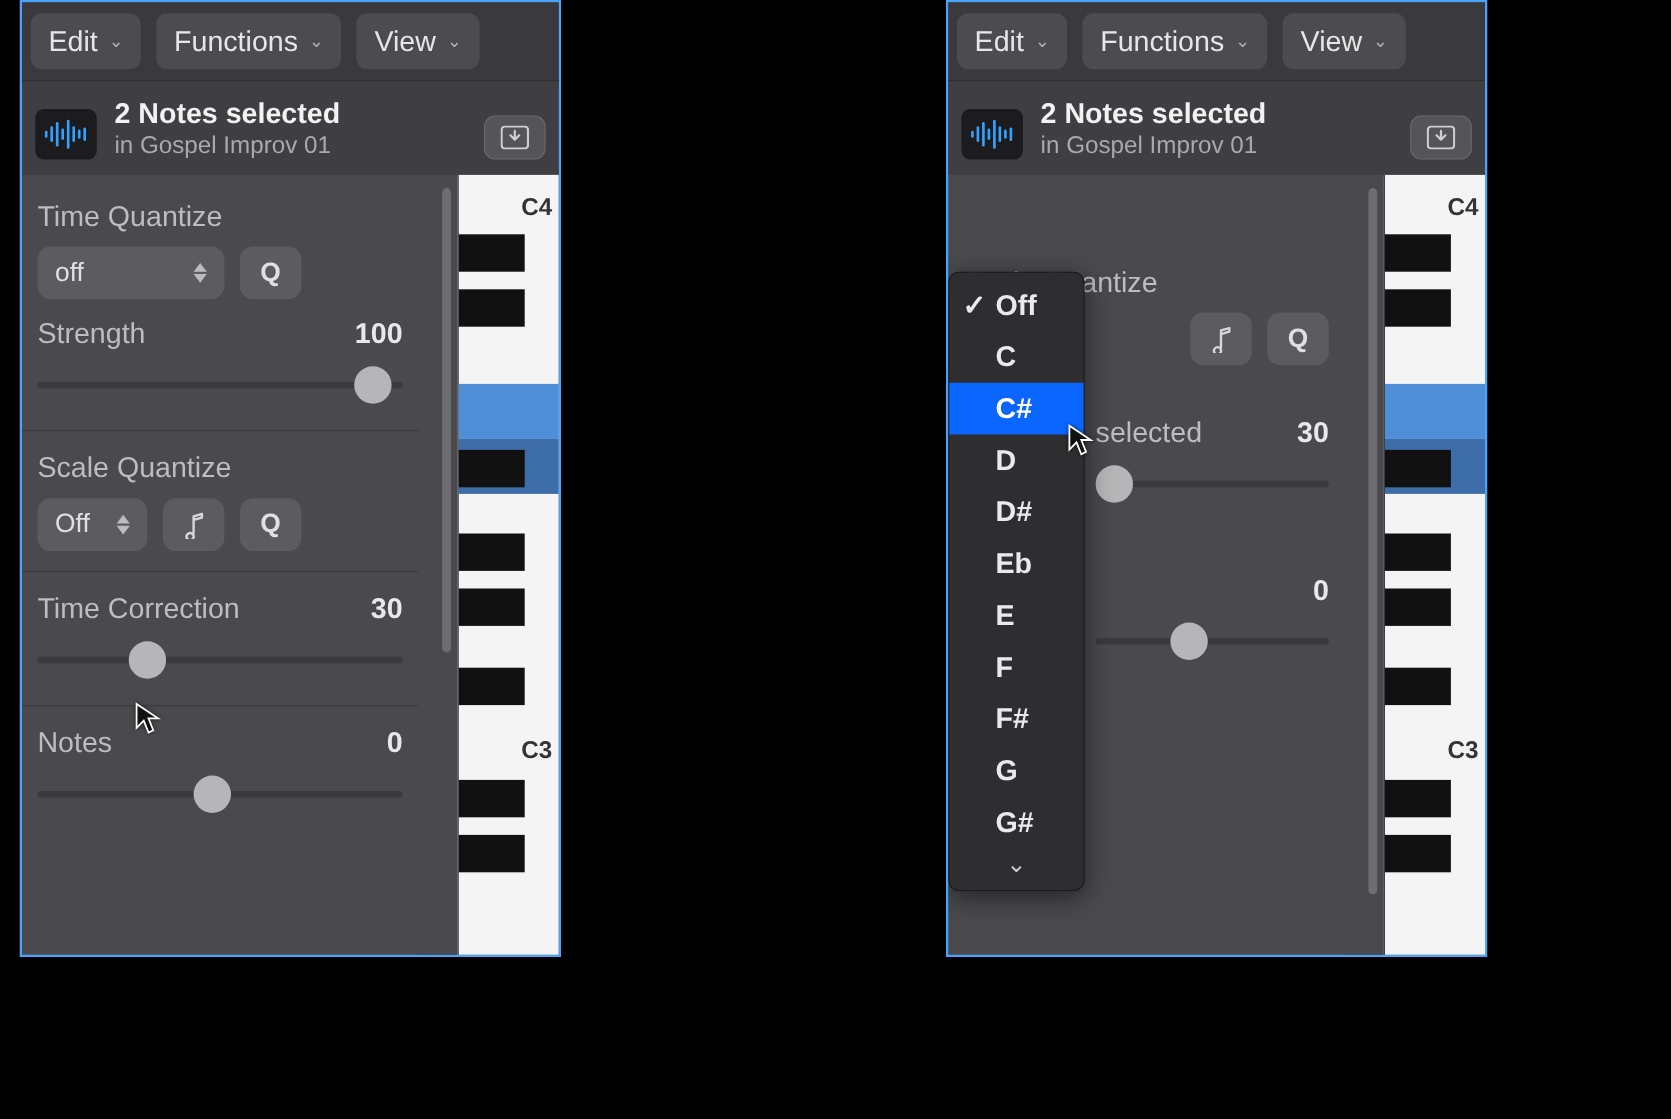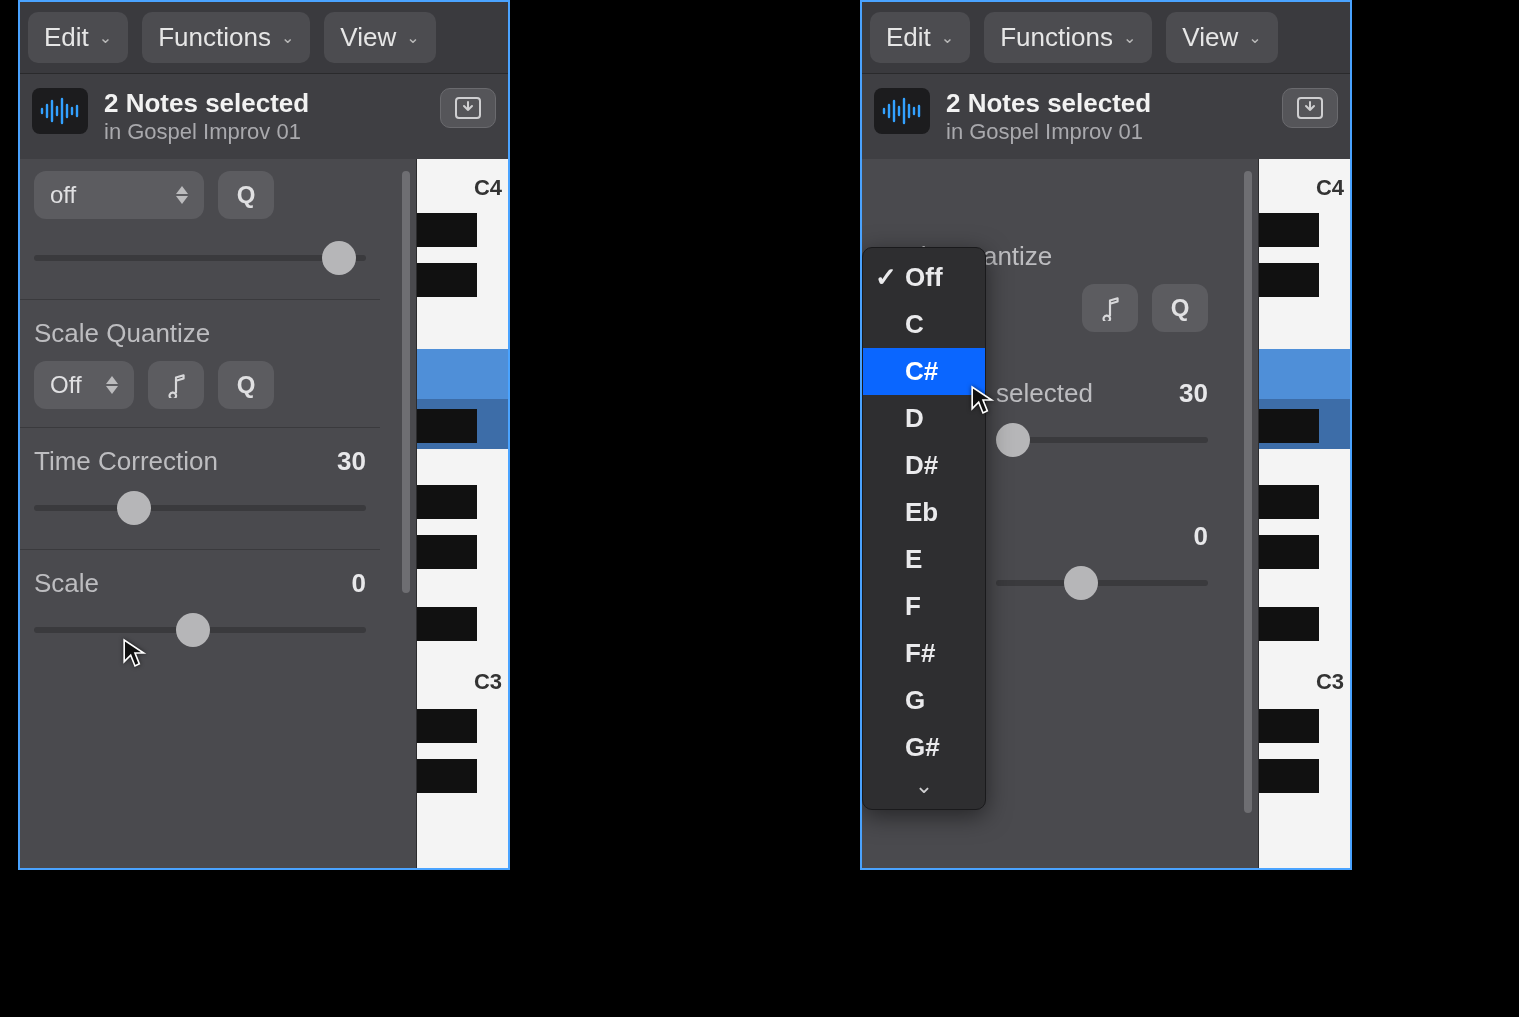--- a/index.html
+++ b/index.html
@@ -34,21 +34,21 @@
     padding: 10px 16px;
     border-radius: 10px;
     border: none;
     cursor: pointer;
   }
   .menu-btn .chev { font-size: 16px; color: #b8b8b8; }
 
   
   .header {
     display: flex;
-    align-items: flex-start;
+    align-items: flex-end;
     gap: 16px;
     padding: 14px 12px;
     background: #3f3f43;
   }
   .wave-icon {
     width: 56px; height: 46px; border-radius: 8px;
     background: #1c1c1e;
     display: flex; align-items: center; justify-content: center;
     color: #33a1ff;
   }
@@ -211,33 +211,38 @@
         <svg viewBox="0 0 26 22">
             <rect x="1" y="1" width="24" height="20" rx="3" fill="none" stroke="#cfcfd1" stroke-width="2"></rect>
             <path d="M13 5 v8 M9 9 l4 4 l4 -4" fill="none" stroke="#cfcfd1" stroke-width="2" stroke-linecap="round" stroke-linejoin="round"></path>
           </svg>
       </button>
     </div>
 
     <div class="body">
       <div class="inspector">
 
+        <div class="section-label">Time Quantize</div>
         <div class="row">
           <button class="pill select">
             <span>off</span>
             <span class="stepper">
                 <span class="up"></span>
                 <span class="down"></span>
               </span>
           </button>
           <button class="sqbtn">
             <span>Q</span>
           </button>
         </div>
 
+        <div class="param-row">
+          <span>Strength</span>
+          <span class="val">100</span>
+        </div>
         <div class="slider">
           <div class="track"></div>
           <div class="knob" style="left:92%"></div>
         </div>
 
         <div class="hr"></div>
 
         <div class="section-label">Scale Quantize</div>
         <div class="row">
           <button class="pill" style="min-width:100px">
@@ -264,21 +269,21 @@
           <span class="val">30</span>
         </div>
         <div class="slider">
           <div class="track"></div>
           <div class="knob" style="left:30%"></div>
         </div>
 
         <div class="hr"></div>
 
         <div class="param-row">
-          <span>Scale</span>
+          <span>Notes</span>
           <span class="val">0</span>
         </div>
         <div class="slider">
           <div class="track"></div>
           <div class="knob" style="left:48%"></div>
         </div>
 
         <div class="cursor" style="left:102px; top:478px;">
           <svg viewBox="0 0 24 28">
               <path d="M2 2 L2 22 L8 16 L12 26 L16 24 L12 14 L20 14 Z" fill="#111" stroke="#fff" stroke-width="1.5"></path>

